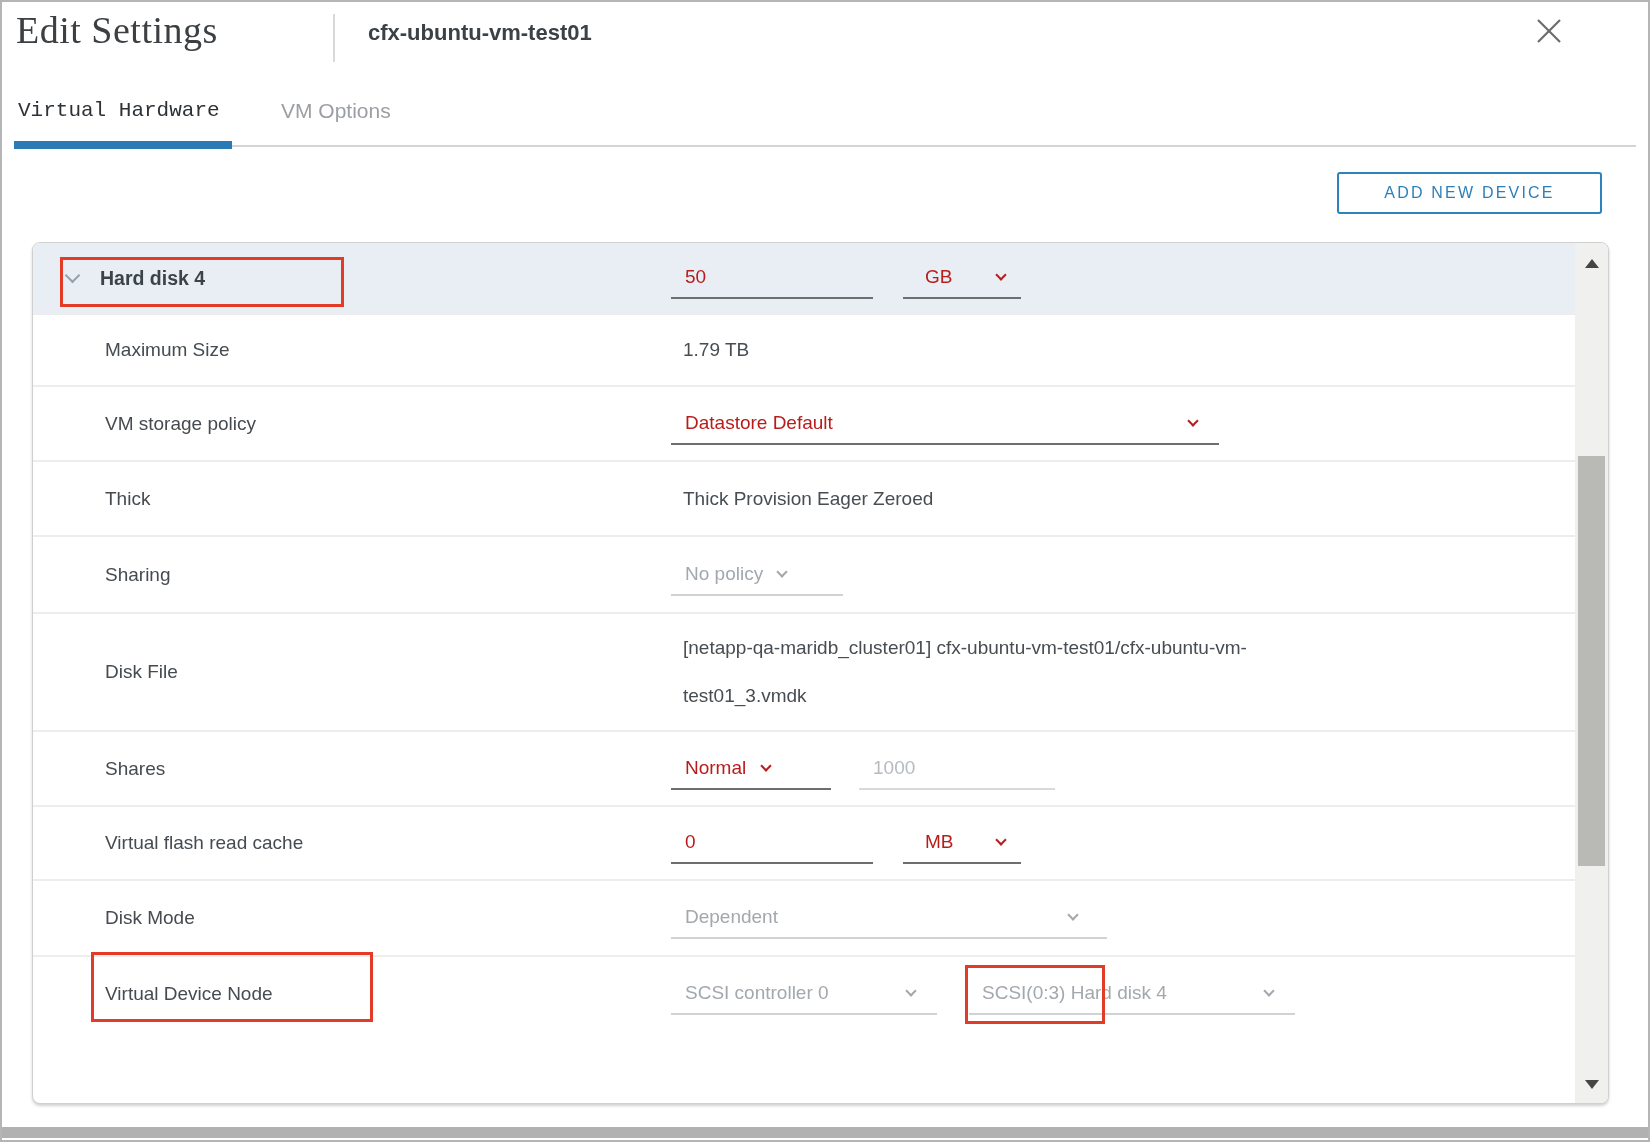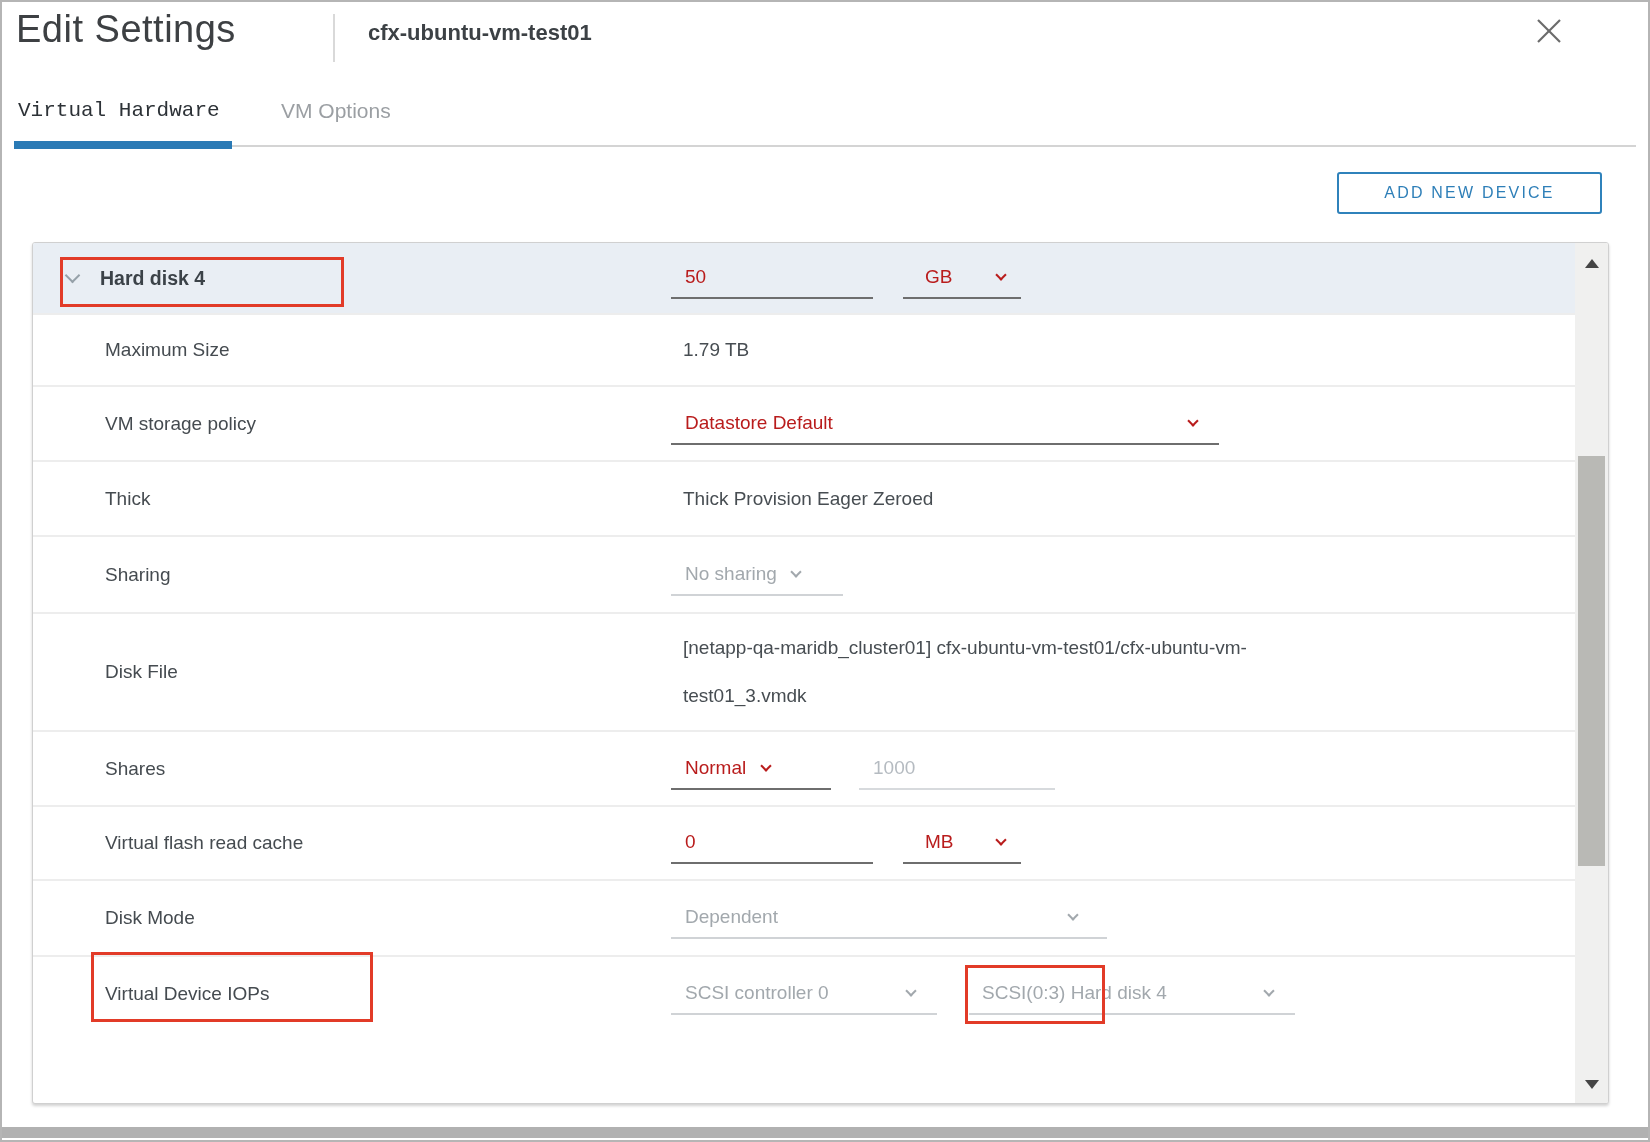--- a/index.html
+++ b/index.html
@@ -4,21 +4,21 @@
 <style>
   html,body{margin:0;padding:0;background:#fff;}
   *{box-sizing:border-box;}
   body{font-family:"Liberation Sans", sans-serif;color:#454b50;}
 
   .dialog{position:relative;width:1650px;height:1142px;background:#fff;
           border:2px solid #b5b5b5;overflow:hidden;}
 
   
   .title{position:absolute;left:14px;top:6px;font-size:38px;font-weight:300;
-         color:#3d4043;letter-spacing:.5px;}
+         color:#3d4043;letter-spacing:.5px;font-family:Liberation Serif, serif;}
   .title-divider{position:absolute;left:331px;top:12px;width:2px;height:48px;background:#d9d9d9;}
   .vm-name{position:absolute;left:366px;top:18px;font-size:22px;font-weight:700;color:#3c4145;}
   .close{position:absolute;left:1532px;top:14px;width:30px;height:30px;cursor:pointer;}
   .close svg{display:block;}
 
   
   .tab{position:absolute;top:97px;font-size:21px;color:#9b9fa3;cursor:pointer;}
   .tab.active{color:#2d3237;}
   .tab-vh{left:16px;font-family:Liberation Mono, monospace;}
   .tab-vo{left:279px;}
@@ -26,21 +26,21 @@
   .tab-active-bar{position:absolute;left:12px;top:139px;width:218px;height:8px;background:#2a7ab5;}
 
   
   .add-device{position:absolute;left:1335px;top:170px;width:265px;height:42px;
               background:#fff;border:2px solid #2f82bb;border-radius:3px;
               color:#2e7fb8;font-family:"Liberation Sans",sans-serif;
               font-size:16px;letter-spacing:2.2px;font-weight:500;cursor:pointer;}
 
   
   .panel{position:absolute;left:30px;top:240px;width:1577px;height:862px;
-         background:#fff;border:1px solid #d0d0d0;border-radius:3px;
+         background:#fff;border:1px solid #d0d0d0;border-radius:8px;
          box-shadow:0 2px 3px rgba(0,0,0,.18);overflow:hidden;}
   .rows{position:absolute;left:0;top:0;width:calc(100% - 33px);}
   .row{position:relative;border-bottom:2px solid #ededed;background:#fff;}
   .row.header{background:#e9eef4;}
   .row:last-child{border-bottom:none;}
 
   .lbl{position:absolute;left:72px;top:50%;transform:translateY(-50%);
        font-size:19px;color:#454b50;white-space:nowrap;}
   .val{position:absolute;left:650px;top:50%;transform:translateY(-50%);
        font-size:19px;color:#474d52;white-space:pre-line;}
@@ -145,21 +145,21 @@
       </div>
 
       <div class="row" style="height:75px">
         <span class="lbl">Thick</span>
         <span class="val">Thick Provision Eager Zeroed</span>
       </div>
 
       <div class="row" style="height:77px">
         <span class="lbl">Sharing</span>
         <div class="ctl c-sharing disabled">
-          <span>No sharing</span>
+          <span>No policy</span>
           <span class="chev"></span>
         </div>
       </div>
 
       <div class="row" style="height:118px">
         <span class="lbl">Disk File</span>
         <span class="val twoline">[netapp-qa-maridb_cluster01] cfx-ubuntu-vm-test01/cfx-ubuntu-vm-
 test01_3.vmdk</span>
       </div>
 
@@ -184,21 +184,21 @@
 
       <div class="row" style="height:76px">
         <span class="lbl">Disk Mode</span>
         <div class="ctl c-diskmode disabled">
           <span>Dependent</span>
           <span class="chev-abs"></span>
         </div>
       </div>
 
       <div class="row" style="height:74px">
-        <span class="lbl">Virtual Device IOPs</span>
+        <span class="lbl">Virtual Device Node</span>
         <div class="redbox rb-vdn-label"></div>
         <div class="ctl c-vdn1 disabled">
           <span>SCSI controller 0</span>
           <span class="chev-abs"></span>
         </div>
         <div class="ctl c-vdn2 disabled">
           <span>SCSI(0:3)</span><span> Hard disk 4</span>
           <span class="chev-abs"></span>
         </div>
         <div class="redbox rb-scsi"></div>

